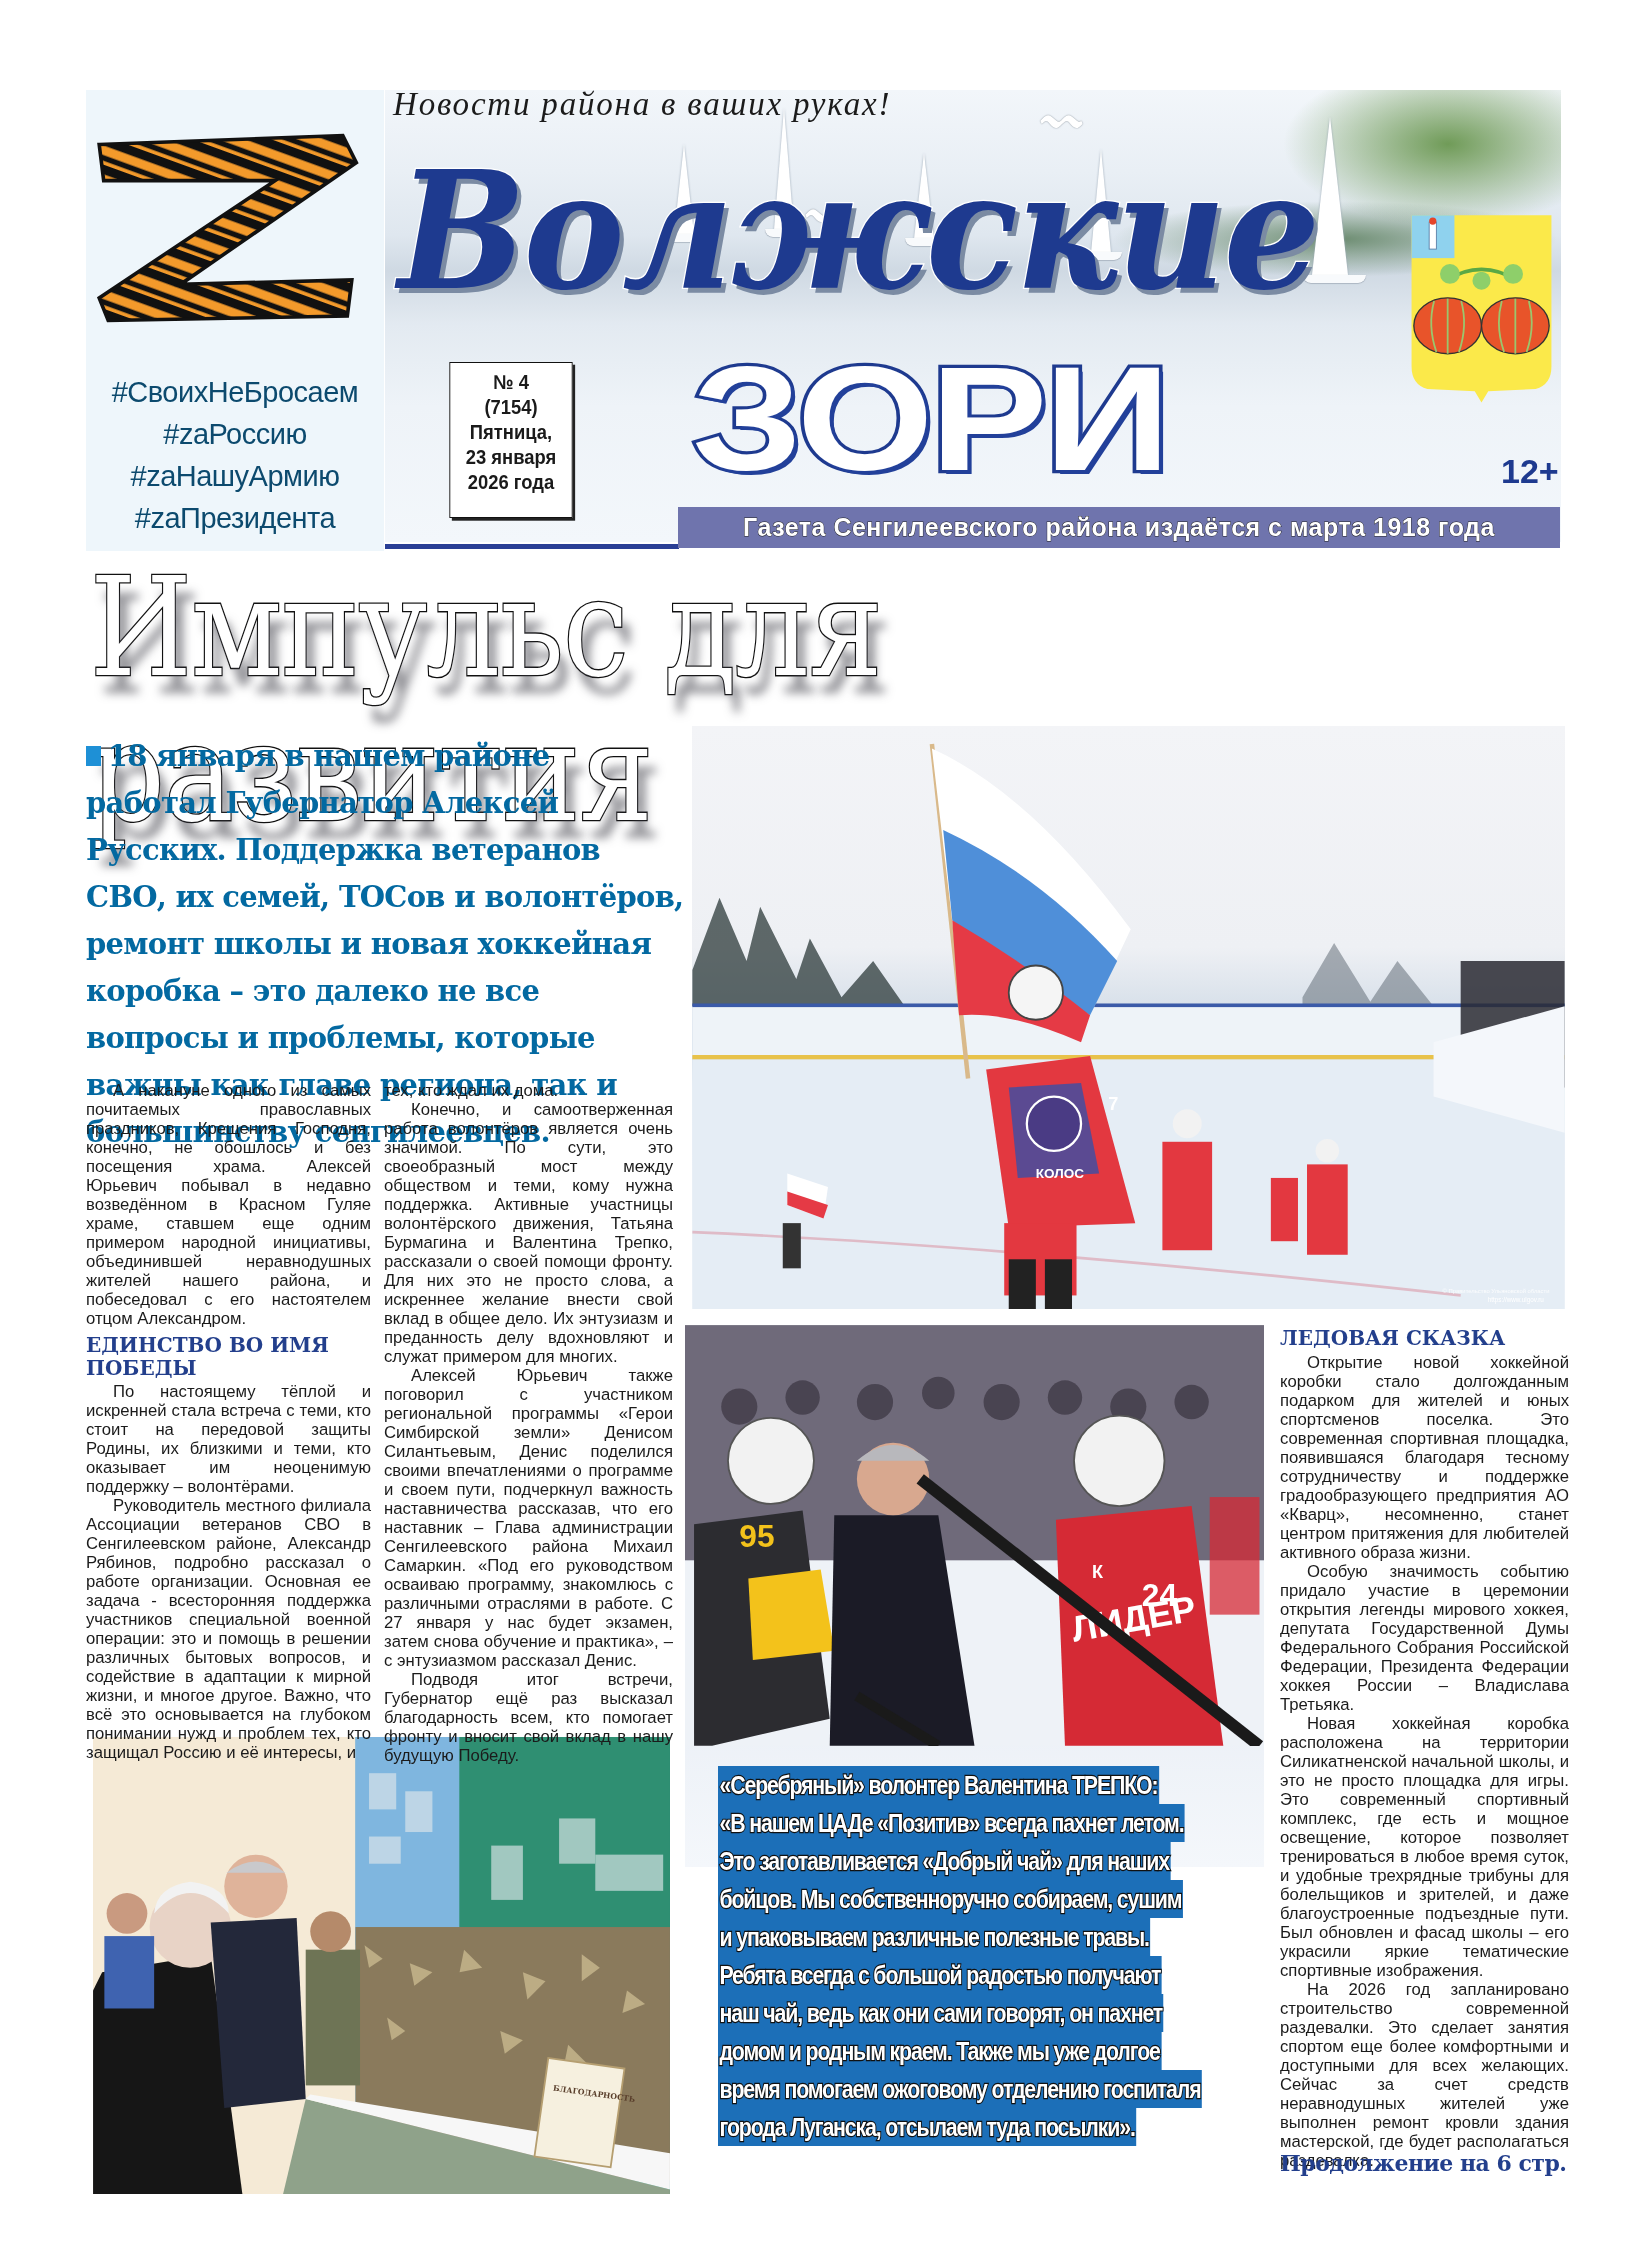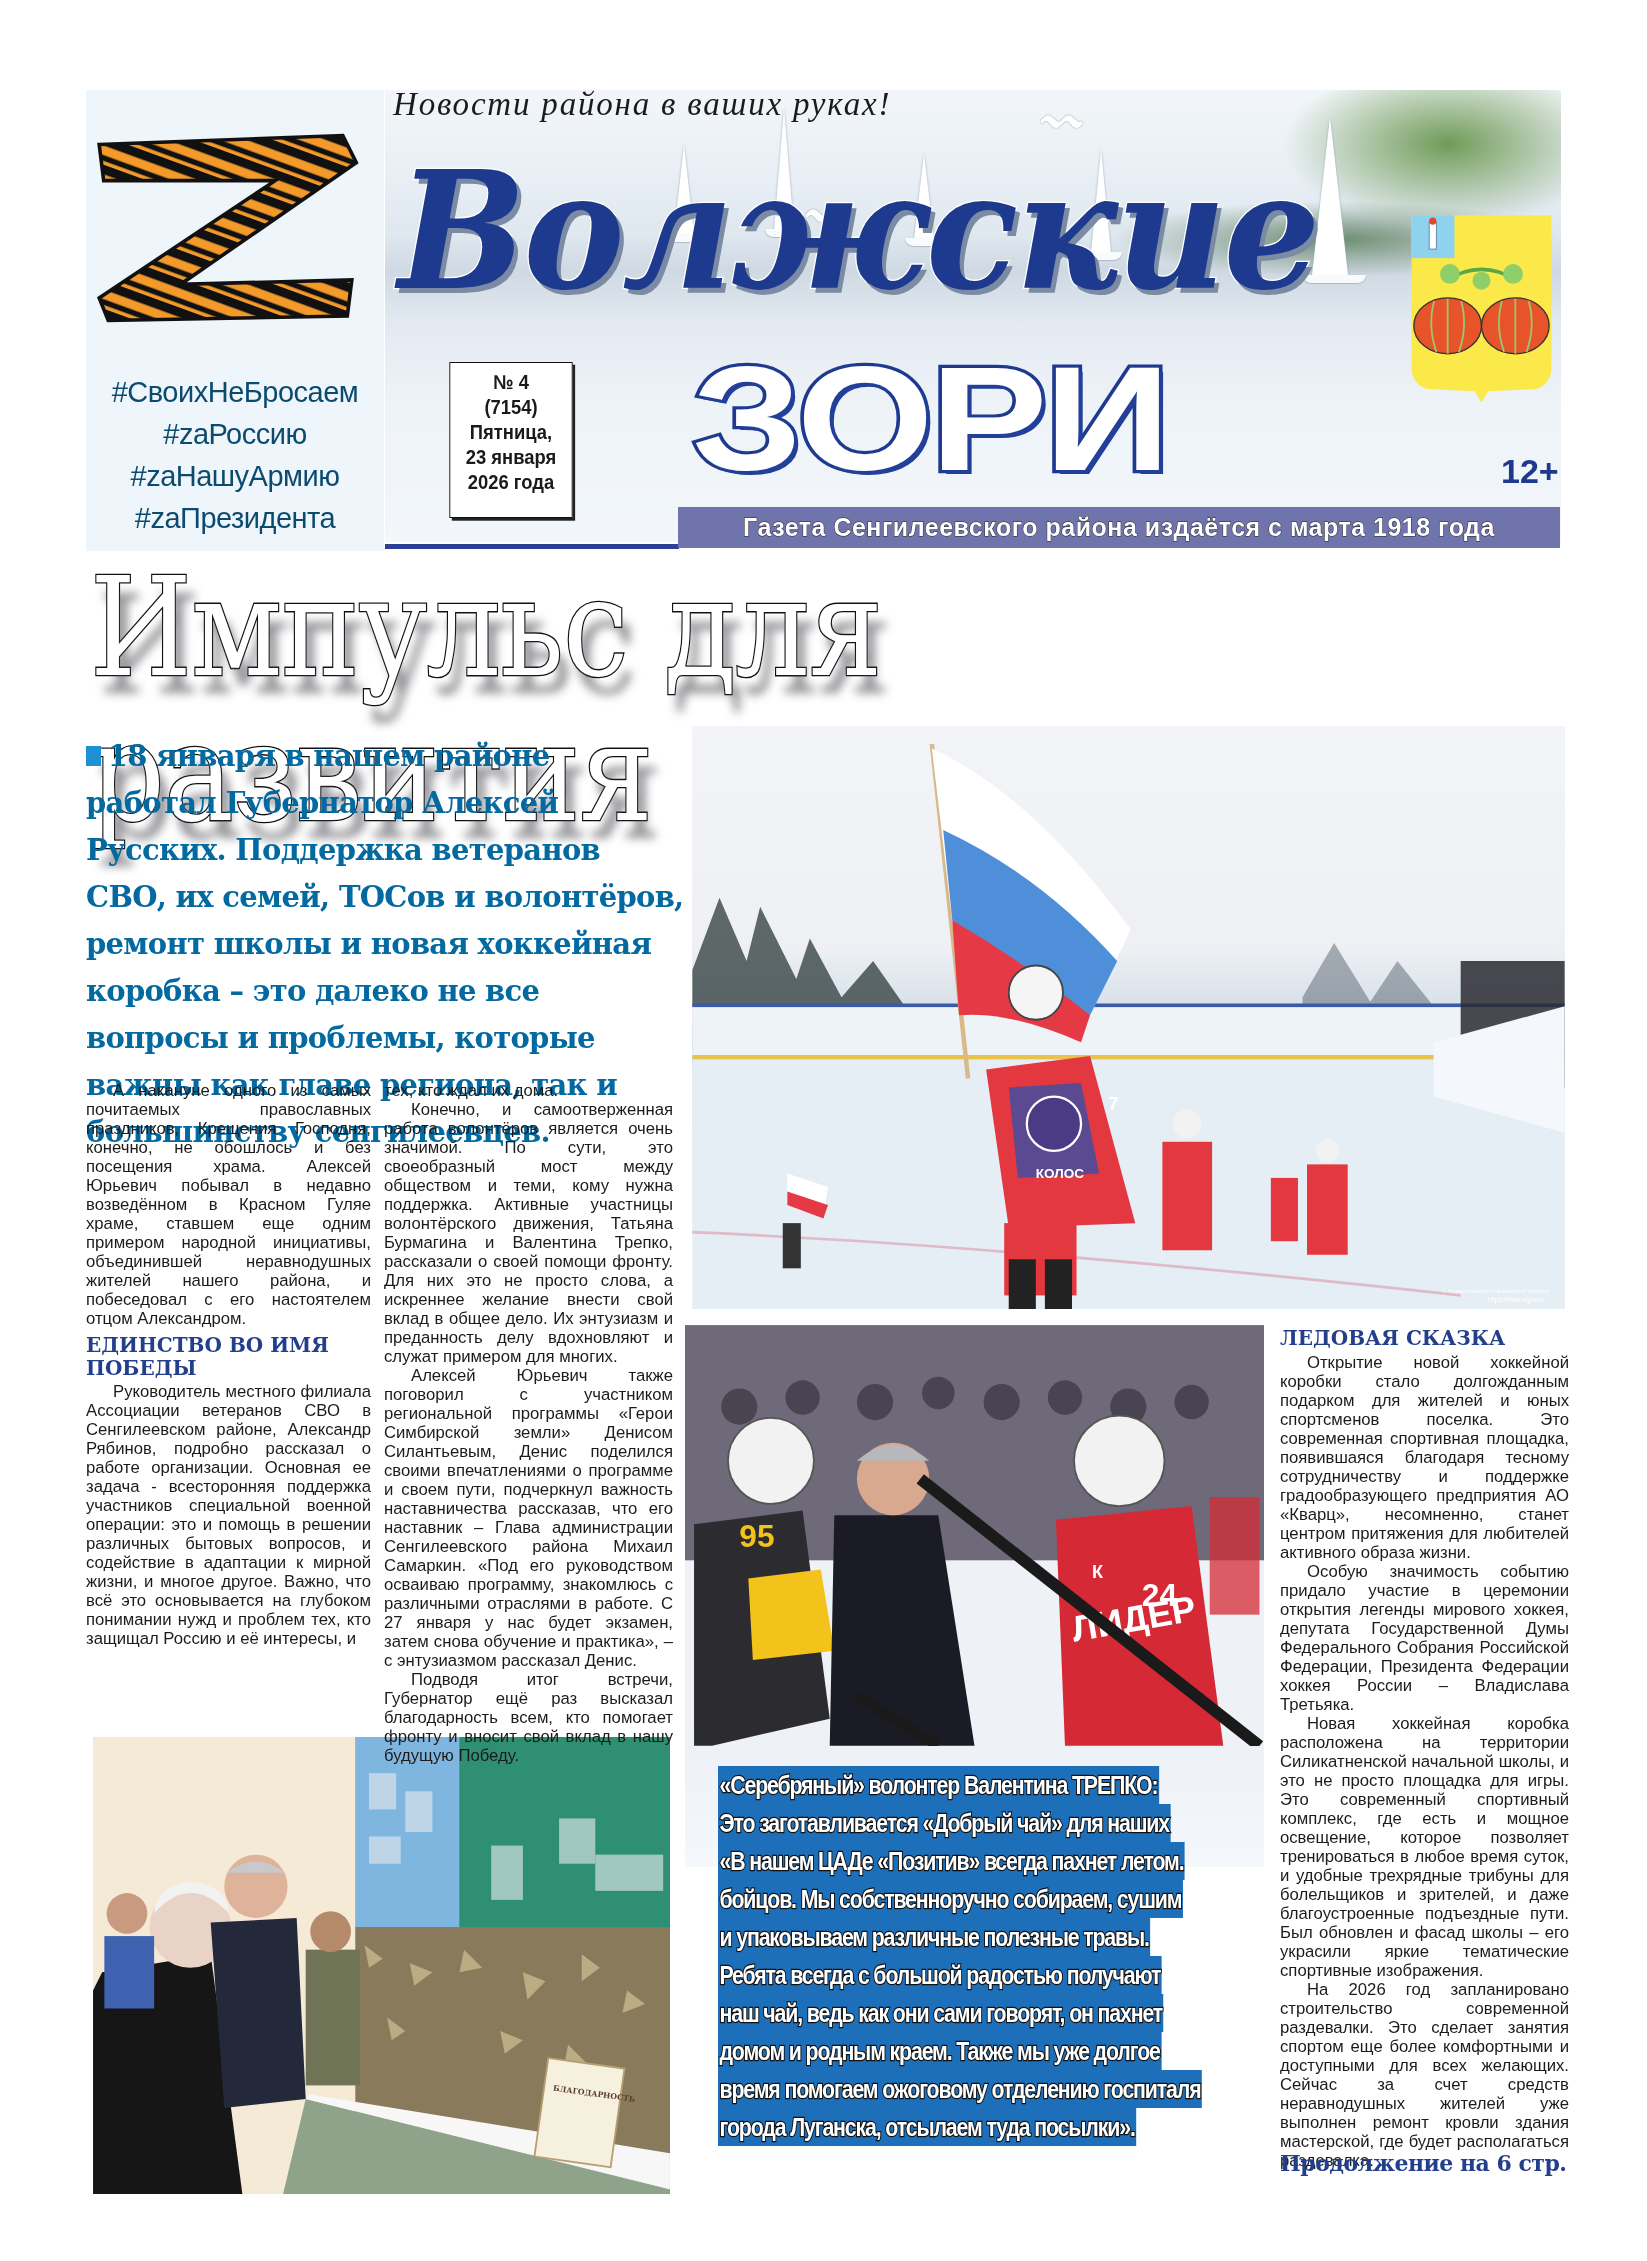--- a/index.html
+++ b/index.html
@@ -264,42 +264,43 @@
     <rect x="470" y="470" width="120" height="300" fill="#6e7455"></rect>
     <circle cx="525" cy="430" r="45" fill="#b58a6a"></circle>
     <circle cx="75" cy="390" r="45" fill="#c99a80"></circle>
     <rect x="25" y="440" width="110" height="160" fill="#3f63b0"></rect>
   </svg>
 </div>
 
 <div class="abs col c1">
   <p>А накануне одного из самых почитаемых православных праздников, Крещения Господня, конечно, не обошлось и без посещения храма. Алексей Юрьевич побывал в недавно возведённом в Красном Гуляе храме, ставшем еще одним примером народной инициативы, объединившей неравнодушных жителей нашего района, и побеседовал с его настоятелем отцом Александром.</p>
   <div class="subhead">ЕДИНСТВО ВО ИМЯ ПОБЕДЫ</div>
+  <p>По настоящему тёплой и искренней стала встреча с теми, кто стоит на передовой защиты Родины, их близкими и теми, кто оказывает им неоценимую поддержку – волонтёрами.</p>
   <p>Руководитель местного филиала Ассоциации ветеранов СВО в Сенгилеевском районе, Александр Рябинов, подробно рассказал о работе организации. Основная ее задача - всесторонняя поддержка участников специальной военной операции: это и помощь в решении различных бытовых вопросов, и содействие в адаптации к мирной жизни, и многое другое. Важно, что всё это основывается на глубоком понимании нужд и проблем тех, кто защищал Россию и её интересы, и</p>
 </div>
 
 <div class="abs col c2">
   <p class="noind">тех, кто ждал их дома.</p>
   <p>Конечно, и самоотверженная работа волонтёров является очень значимой. По сути, это своеобразный мост между обществом и теми, кому нужна поддержка. Активные участницы волонтёрского движения, Татьяна Бурмагина и Валентина Трепко, рассказали о своей помощи фронту. Для них это не просто слова, а искреннее желание внести свой вклад в общее дело. Их энтузиазм и преданность делу вдохновляют и служат примером для многих.</p>
   <p>Алексей Юрьевич также поговорил с участником региональной программы «Герои Симбирской земли» Денисом Силантьевым, Денис поделился своими впечатлениями о программе и своем пути, подчеркнул важность наставничества рассказав, что его наставник – Глава администрации Сенгилеевского района Михаил Самаркин. «Под его руководством осваиваю программу, знакомлюсь с различными отраслями в работе. С 27 января у нас будет экзамен, затем снова обучение и практика», – с энтузиазмом рассказал Денис.</p>
   <p>Подводя итог встречи, Губернатор ещё раз высказал благодарность всем, кто помогает фронту и вносит свой вклад в нашу будущую Победу.</p>
 </div>
 
 <div class="abs col c3">
   <div class="subhead">ЛЕДОВАЯ СКАЗКА</div>
   <p>Открытие новой хоккейной коробки стало долгожданным подарком для жителей и юных спортсменов поселка. Это современная спортивная площадка, появившаяся благодаря тесному сотрудничеству и поддержке градообразующего предприятия АО «Кварц», несомненно, станет центром притяжения для любителей активного образа жизни.</p>
   <p>Особую значимость событию придало участие в церемонии открытия легенды мирового хоккея, депутата Государственной Думы Федерального Собрания Российской Федерации, Президента Федерации хоккея России – Владислава Третьяка.</p>
   <p>Новая хоккейная коробка расположена на территории Силикатненской начальной школы, и это не просто площадка для игры. Это современный спортивный комплекс, где есть и мощное освещение, которое позволяет тренироваться в любое время суток, и удобные трехрядные трибуны для болельщиков и зрителей, и даже благоустроенные подъездные пути. Был обновлен и фасад школы – его украсили яркие тематические спортивные изображения.</p>
   <p>На 2026 год запланировано строительство современной раздевалки. Это сделает занятия спортом еще более комфортными и доступными для всех желающих. Сейчас за счет средств неравнодушных жителей уже выполнен ремонт кровли здания мастерской, где будет располагаться раздевалка.</p>
 </div>
 
 <div class="abs quote">
   <div><span>«Серебряный» волонтер Валентина ТРЕПКО:</span></div>
+  <div><span>«В нашем ЦАДе «Позитив» всегда пахнет летом.</span></div>
   <div><span>Это заготавливается «Добрый чай» для наших</span></div>
-  <div><span>«В нашем ЦАДе «Позитив» всегда пахнет летом.</span></div>
   <div><span>бойцов. Мы собственноручно собираем, сушим</span></div>
   <div><span>и упаковываем различные полезные травы.</span></div>
   <div><span>Ребята всегда с большой радостью получают</span></div>
   <div><span>наш чай, ведь как они сами говорят, он пахнет</span></div>
   <div><span>домом и родным краем. Также мы уже долгое</span></div>
   <div><span>время помогаем ожоговому отделению госпиталя</span></div>
   <div><span>города Луганска, отсылаем туда посылки».</span></div>
 </div>
 
 <div class="abs cont">Продолжение на 6 стр.</div>

